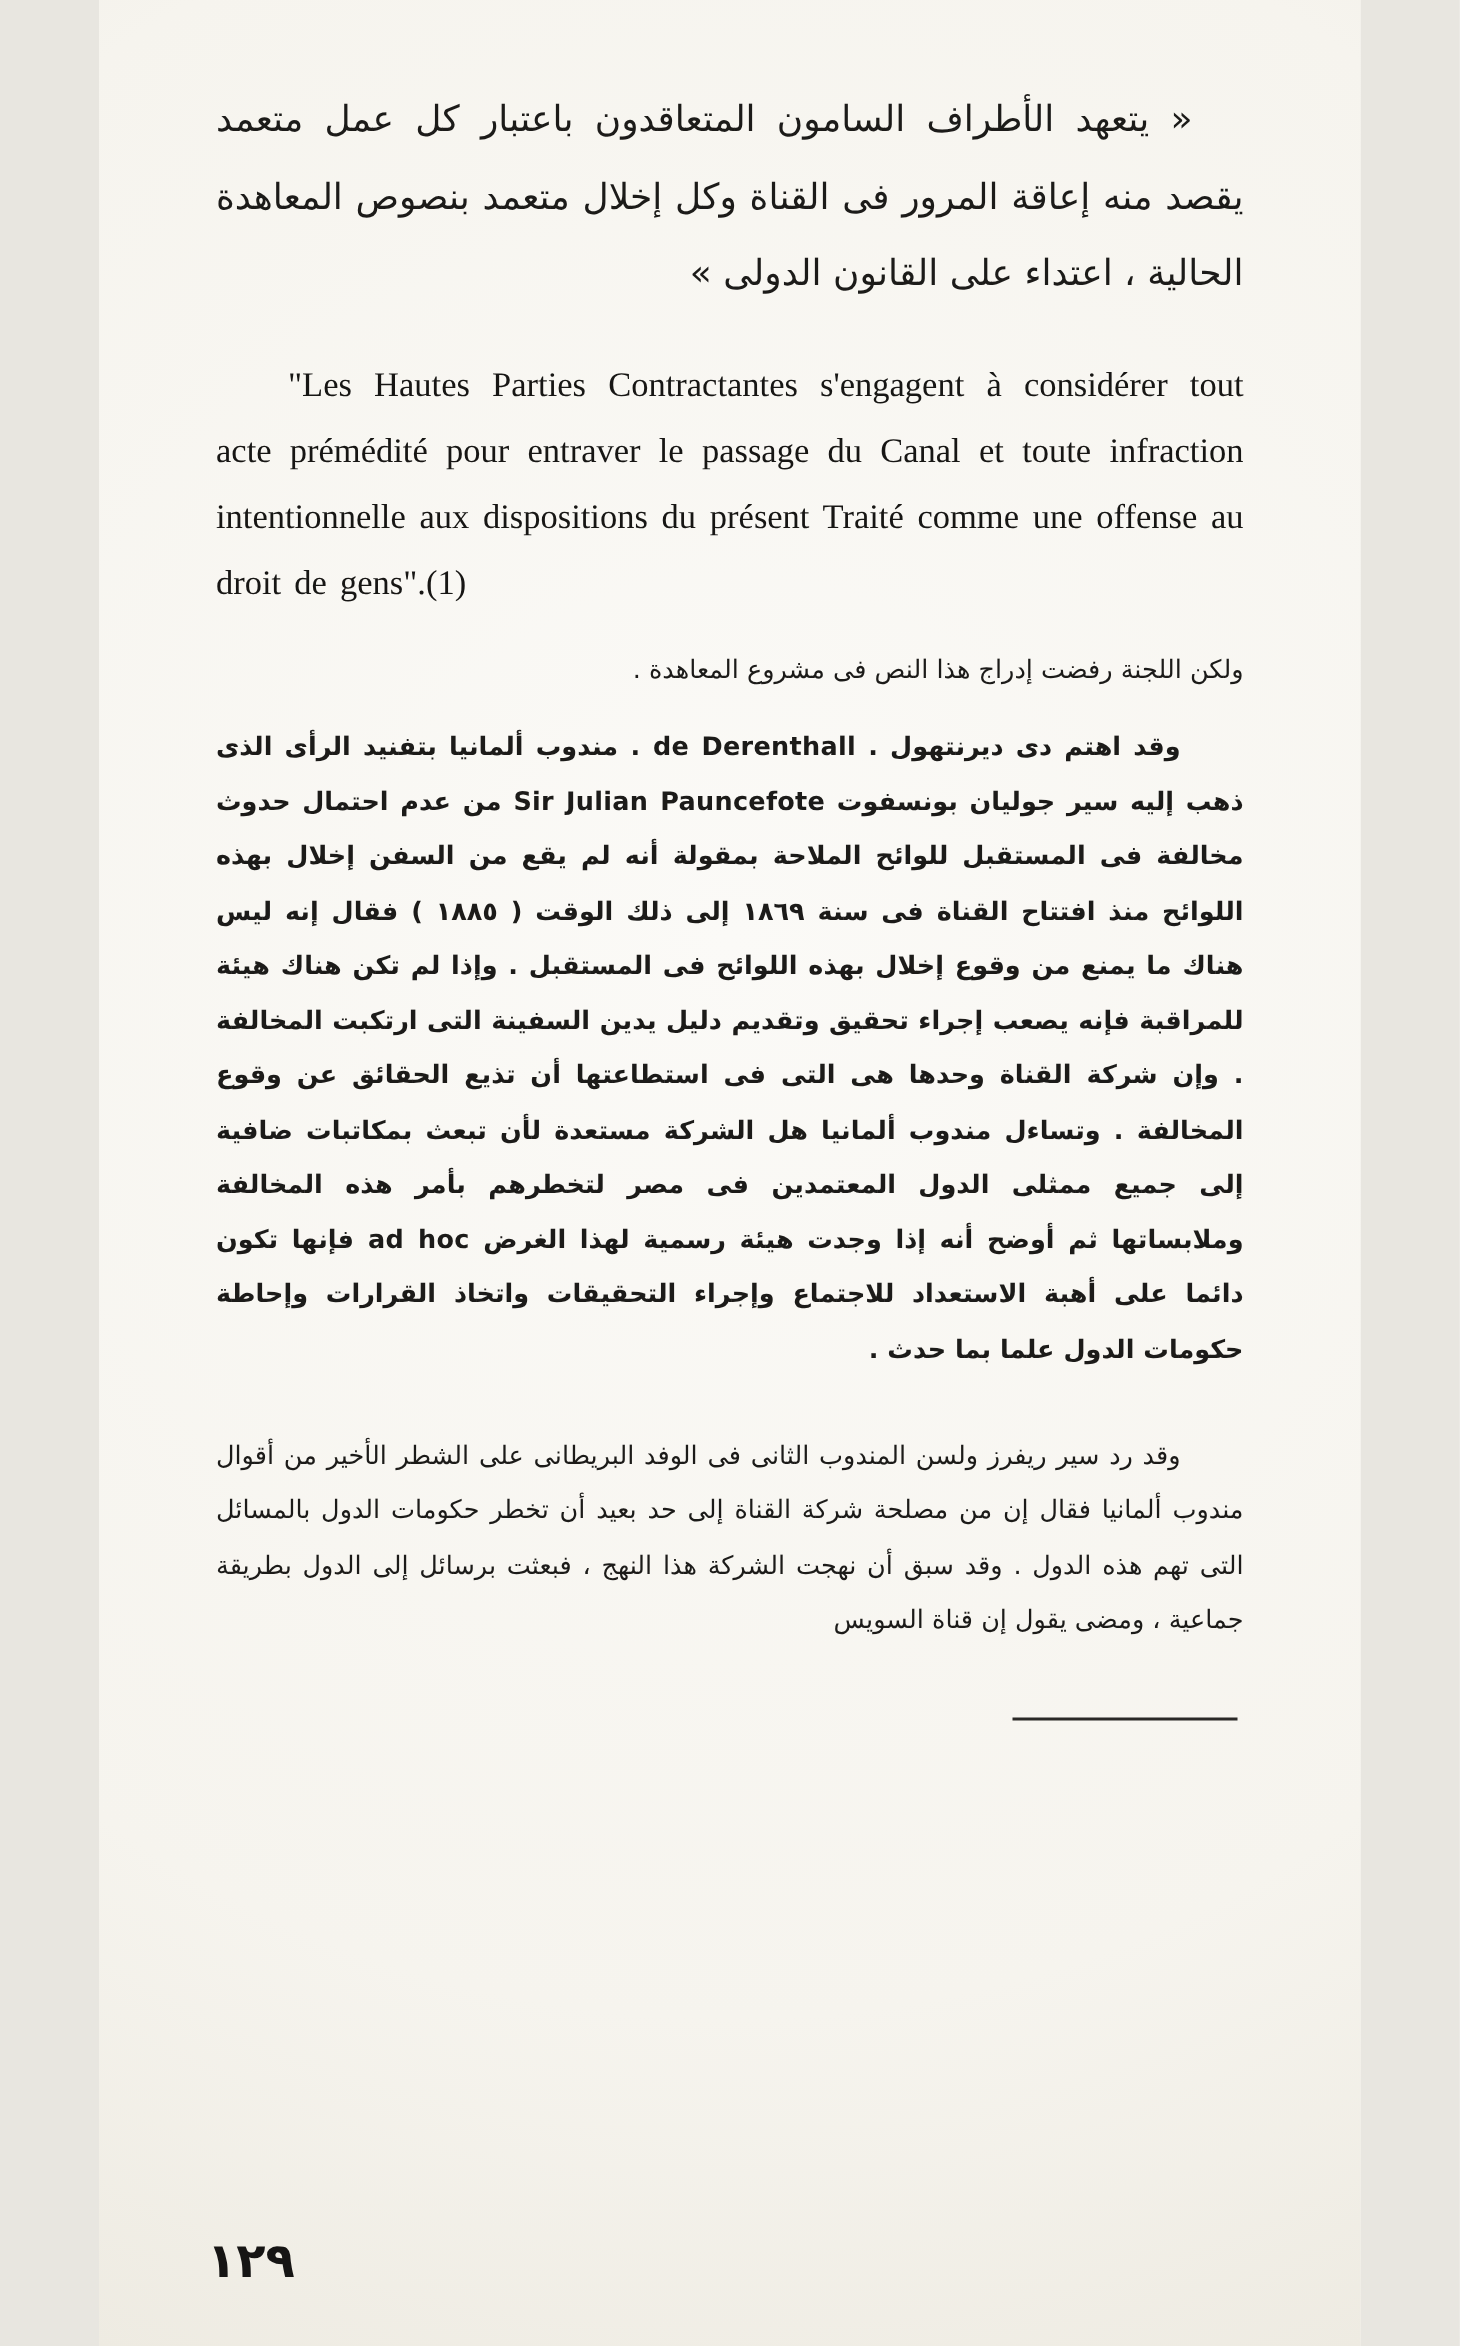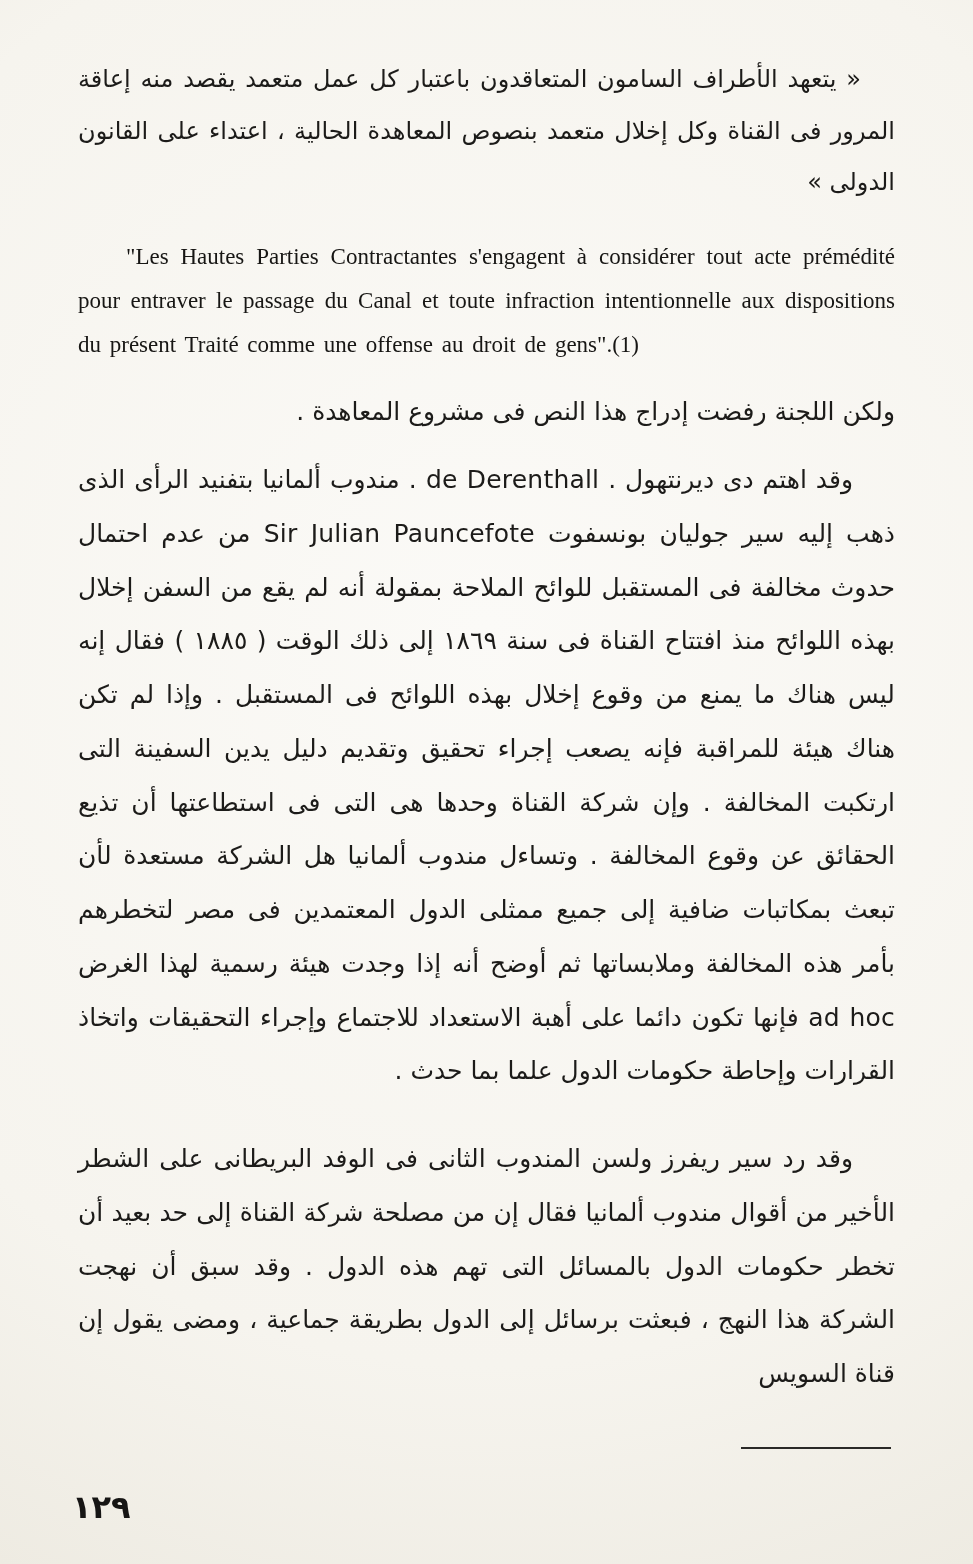--- a/index.html
+++ b/index.html
@@ -2,37 +2,37 @@
 <html lang="ar"><head>
 <meta charset="utf-8">
 <style>
   html, body {
     margin: 0;
     padding: 0;
     background: #e8e6e0;
   }
   .page {
     position: relative;
-    width: 973px;
+    width: 841px;
     height: 1564px;
     margin: 0 auto;
     background: #f9f8f4;
     background-image: radial-gradient(circle at 50% 40%, #fbfaf7 0%, #f6f4ee 70%, #eeebe2 100%);
     box-sizing: border-box;
     padding: 48px 78px 0 78px;
     color: #1c1b19;
     overflow: hidden;
   }
   
   .arabic {
     direction: rtl;
     unicode-bidi: plaintext;
     text-align: justify;
     font-family: "DejaVu Sans", sans-serif;
-    font-size: 25px;
+    font-size: 17px;
     line-height: 2.15;
     margin: 0;
     letter-spacing: 0.2px;
   }
   .arabic.quote {
     margin-top: 6px;
     text-indent: 34px;
     font-size: 24px;
   }
   .arabic.indent {
@@ -59,20 +59,21 @@
     text-align: right;
     font-family: "DejaVu Sans", sans-serif;
     font-size: 25px;
     font-weight: bold;
     margin: 34px 0 10px 0;
     padding-right: 68px;
     color: #141311;
   }
   .para-main {
     margin-top: 14px;
+    font-weight: bold;
   }
   .para-reply {
     margin-top: 34px;
   }
   .footnote-rule {
     direction: rtl;
     width: 150px;
     border: 0;
     border-top: 2px solid #2a2927;
     margin: 46px 4px 0 auto;

